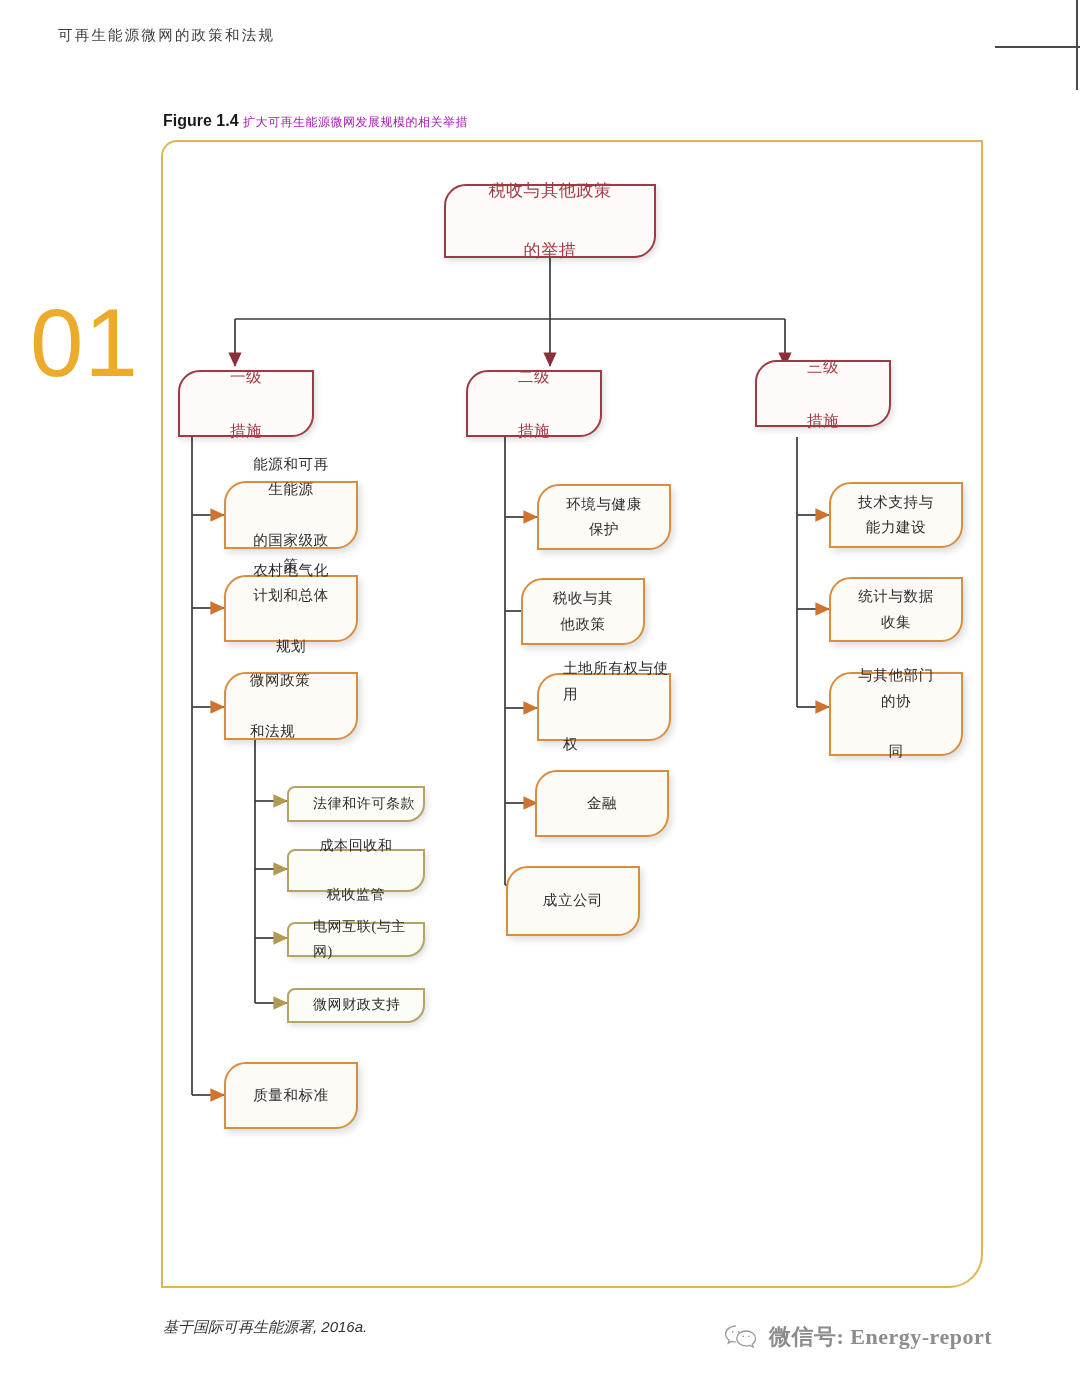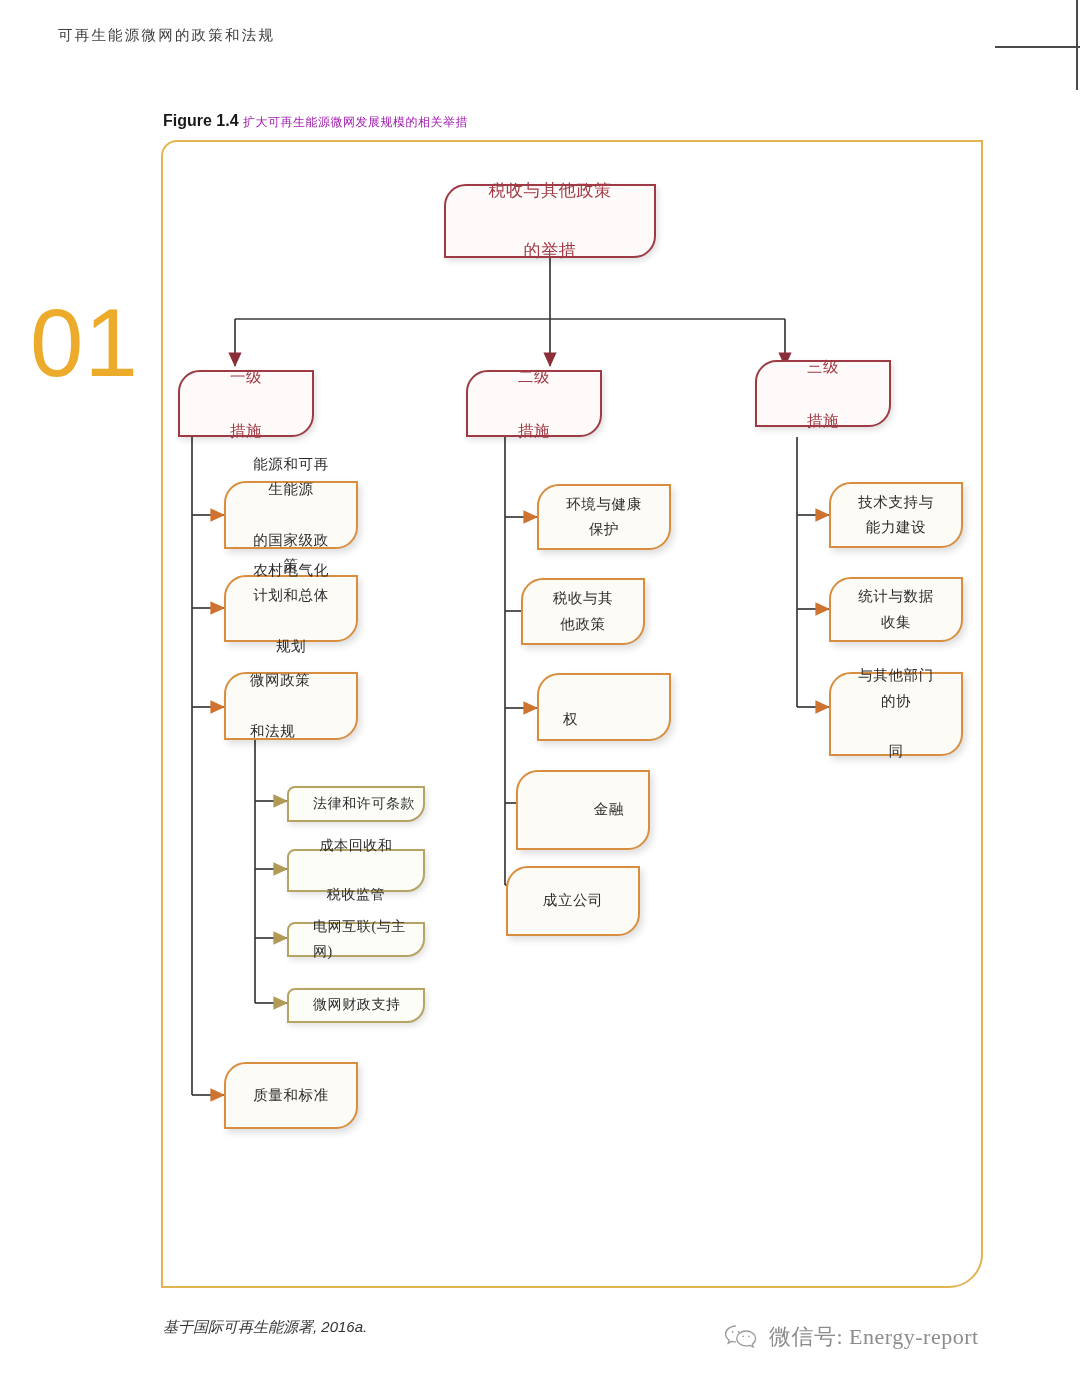--- a/index.html
+++ b/index.html
@@ -59,20 +59,21 @@
     white-space:nowrap;
   }
   .wechat{
     position:absolute;left:722px;top:1322px;
     display:flex;align-items:center;gap:9px;
   }
   .wechat-label{
     font-size:22px;color:#8c8c8c;letter-spacing:0.5px;
     font-family:"Liberation Serif","DejaVu Serif",serif;
     white-space:nowrap;
+    font-weight:bold;
   }
   .wechat-icon{width:38px;height:28px;display:block;}
 
   
   .diagram{
     position:absolute;left:0;top:0;width:1080px;height:1390px;
     pointer-events:none;
   }
   .node{
     position:absolute;box-sizing:border-box;
@@ -243,24 +244,24 @@
     </span>
 </div>
 
 <div class="node item" style="left:521px;top:578px;width:124px;height:67px;">
   <span>
       <span>税收与其他政策</span>
     </span>
 </div>
 
 <div class="node item align-left" style="left:537px;top:673px;width:134px;height:68px;">
-  <span><br><span>权</span></span>
-</div>
-
-<div class="node item" style="left:516px;top:770px;width:134px;height:80px;justify-content:flex-end;">
+  <span><span>土地所有权与使用</span><br><span>权</span></span>
+</div>
+
+<div class="node item" style="left:535px;top:770px;width:134px;height:67px;">
   <span>
       <span>金融</span>
     </span>
 </div>
 
 <div class="node item" style="left:506px;top:866px;width:134px;height:70px;">
   <span>
       <span>成立公司</span>
     </span>
 </div>

